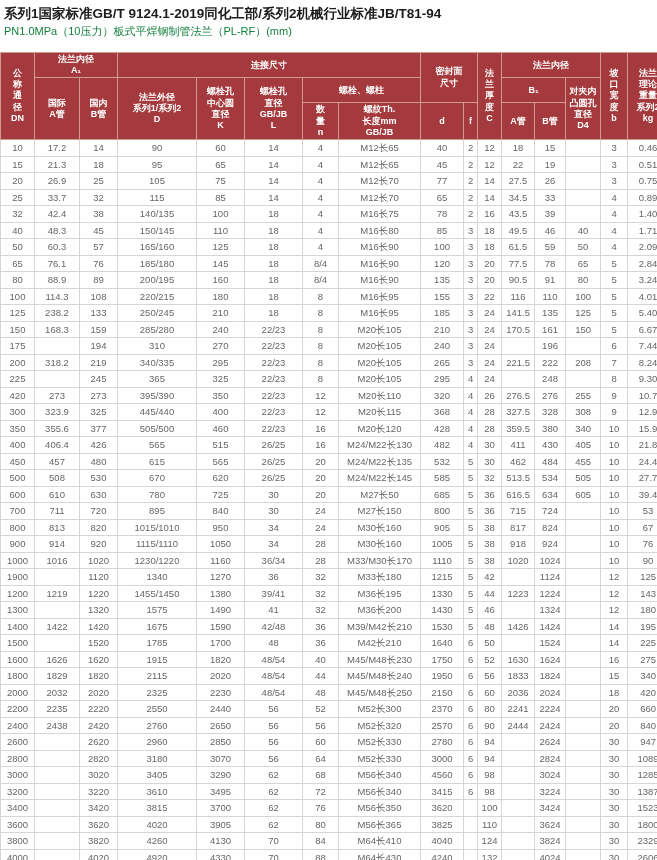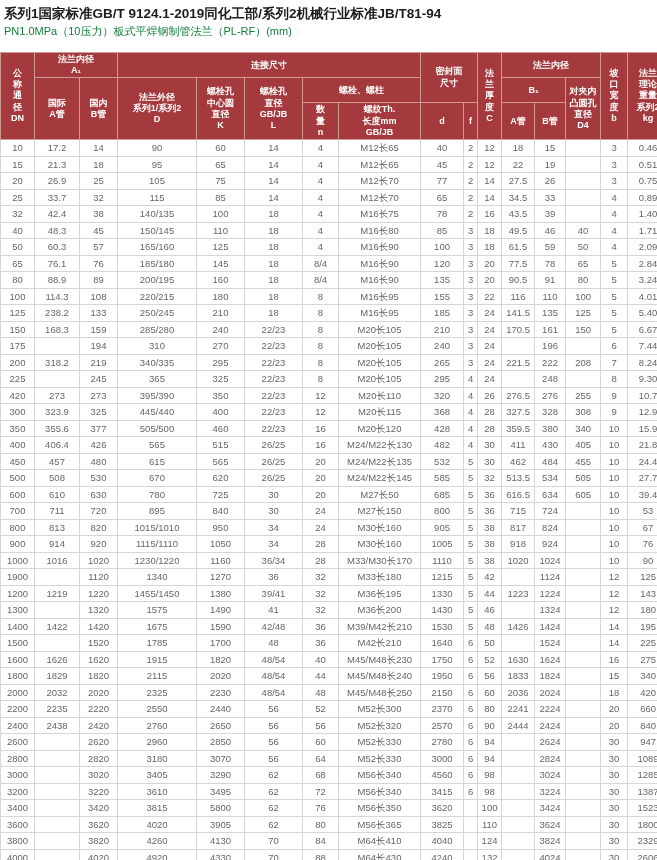--- a/index.html
+++ b/index.html
@@ -833,21 +833,21 @@
         <td>3224</td>
         <td></td>
         <td>30</td>
         <td>1387</td>
       </tr>
       <tr>
         <td>3400</td>
         <td></td>
         <td>3420</td>
         <td>3815</td>
-        <td>5800</td>
+        <td>3700</td>
         <td>62</td>
         <td>76</td>
         <td>M56长350</td>
         <td>3620</td>
         <td></td>
         <td>100</td>
         <td></td>
         <td>3424</td>
         <td></td>
         <td>30</td>

